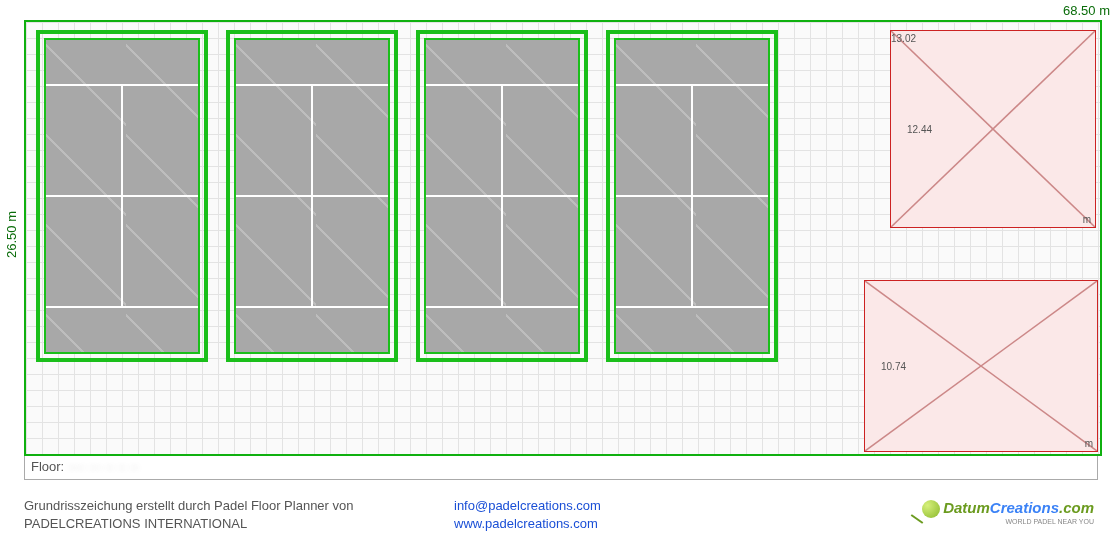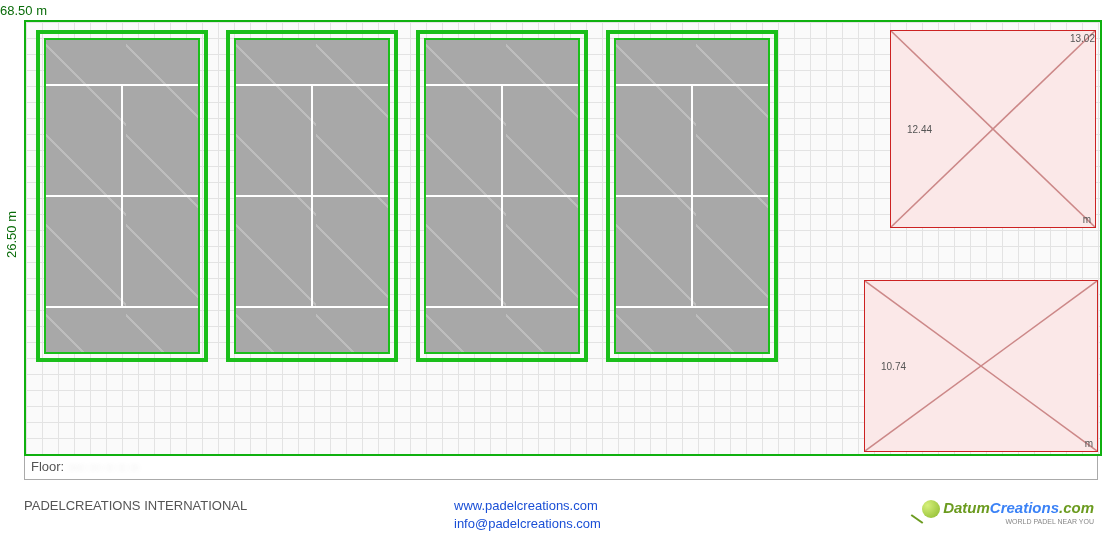--- a/index.html
+++ b/index.html
@@ -1,19 +1,19 @@
 <!DOCTYPE html>
 <html><head>
 <meta charset="utf-8">
 <style>
 html,body{margin:0;padding:0;font-family:Arial,Helvetica,sans-serif;background:#fff}
 .page{position:relative;width:1110px;height:551px}
 
 
-.top-dim{position:absolute;top:3px;left:0;width:1110px;text-align:left;
+.top-dim{position:absolute;top:3px;left:0;width:1110px;text-align:right;
  color:#0a6c0a;font-size:13px}
 
 
 .left-dim{position:absolute;left:4px;top:25px;height:420px;writing-mode:vertical-rl;
  transform:rotate(180deg);color:#0a6c0a;font-size:13px;display:flex;
  align-items:center;justify-content:center}
 
 
 .canvas{position:absolute;left:24px;top:20px;width:1074px;height:432px;
  border:2px solid #0fb00f;
@@ -43,21 +43,21 @@
  background-image:
   linear-gradient(45deg,transparent 49%,#bdbdbd 49%,#bdbdbd 51%,transparent 51%);
  background-size:80px 90px}
 
 
 .pink{position:absolute;background:#fbe8e8;border:1px solid #c22;
  color:#555;font-size:10px}
 .pink svg{position:absolute;left:0;top:0;width:100%;height:100%}
 .pinkA{left:864px;top:8px;width:204px;height:196px}
 .pinkB{left:838px;top:258px;width:232px;height:170px}
-.plabel-top{position:absolute;top:2px;left:0;right:0;text-align:right}
+.plabel-top{position:absolute;top:2px;left:0;right:0;text-align:left}
 .plabel-left{position:absolute;left:16px;top:50%;transform:translateY(-50%)}
 .plabel-br{position:absolute;right:4px;bottom:2px}
 
 
 .datum{position:absolute;left:24px;top:456px;width:1074px;height:24px;
  border-left:1px solid #aaa;border-right:1px solid #aaa;border-bottom:1px solid #aaa;
  padding:3px 6px 0;box-sizing:border-box;color:#555;font-size:13px}
 .datum .blur{color:transparent;text-shadow:0 0 6px #888}
 
 
@@ -142,25 +142,26 @@
   </div>
  </div>
 
  <div class="datum">
   <span>Floor:</span>
   <span class="blur">···· ··· ·· ·· ··</span>
  </div>
 
  <div class="footer">
   <div class="fl" style="width:430px">
+   <div class="flrow">Grundrisszeichung erstellt durch Padel Floor Planner von</div>
    <div class="flrow">PADELCREATIONS INTERNATIONAL</div>
   </div>
   <div class="fl" style="width:250px">
+   <div class="flrow"><span class="fllink">info@padelcreations.com</span></div>
    <div class="flrow"><span class="fllink">www.padelcreations.com</span></div>
-   <div class="flrow"><span class="fllink">info@padelcreations.com</span></div>
   </div>
   <div class="logo">
    <span class="ball"><span class="handle"></span></span><span class="g">Datum</span><span class="c">Creations</span><span class="g">.com</span>
    <small>WORLD PADEL NEAR YOU</small>
   </div>
  </div>
 
 </div>
 
 </body></html>

